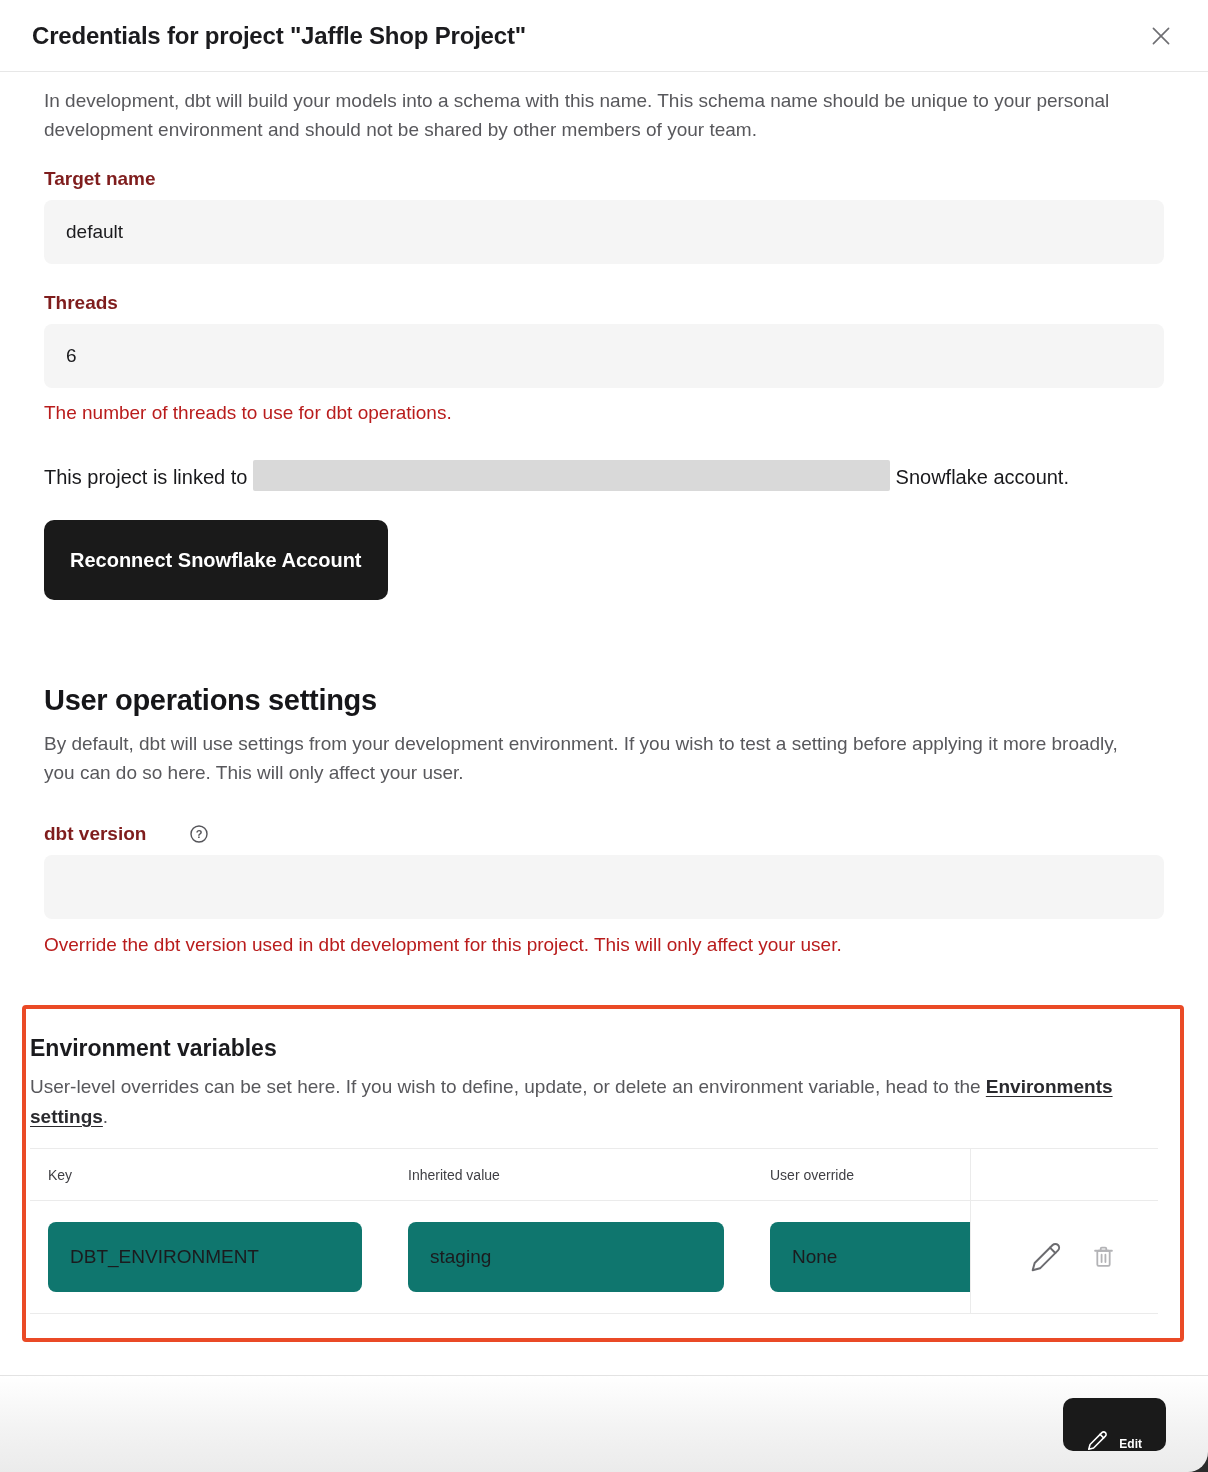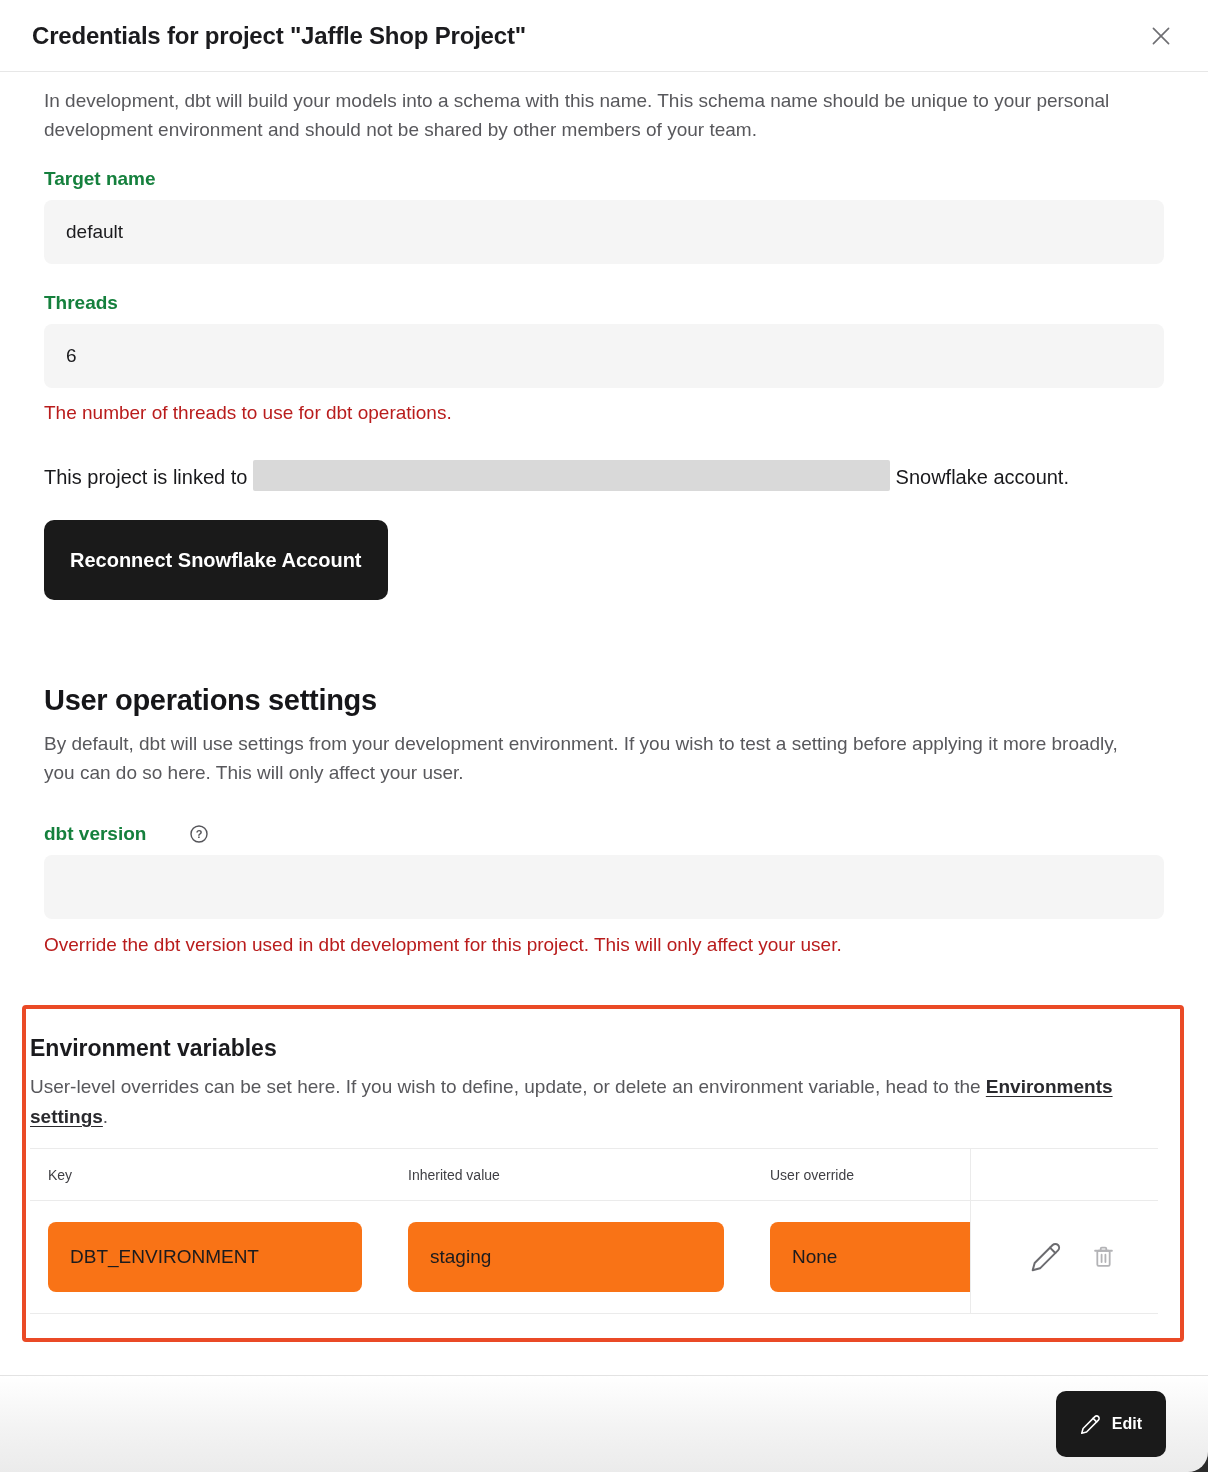--- a/index.html
+++ b/index.html
@@ -34,21 +34,21 @@
   }
   
   .modal-body {
     flex: 1 1 auto; background: #ffffff; padding: 0 44px; overflow: hidden;
   }
   .intro-text {
     margin-top: 14px; font-size: 19px; line-height: 29px; color: #58585c;
     max-width: 1118px;
   }
   .field-label {
-    margin-top: 24px; font-size: 19px; font-weight: 700; color: #15803d;
+    margin-top: 24px; font-size: 19px; font-weight: 700; color: #7f1d1d;
     display: flex; align-items: center; gap: 8px;
   }
   .field-label.mt-lg { margin-top: 28px; }
   .text-input {
     margin-top: 10px; width: 100%; height: 64px; background: #f5f5f5;
     border: none; border-radius: 8px; padding: 0 22px;
     font-family: "Liberation Sans", sans-serif; font-size: 19px; color: #1b1b1e;
     outline: none; display: block;
   }
   .helper-text { margin-top: 13px; font-size: 19px; line-height: 24px; color: #b91c1c; }
@@ -91,41 +91,41 @@
   .env-table-head, .env-table-row {
     display: grid; grid-template-columns: 360px 362px 218px 1fr;
     align-items: center;
   }
   .env-table-head { height: 52px; border-bottom: 1px solid #ebebeb; }
   .env-table-row { height: 113px; border-bottom: 1px solid #ebebeb; }
   .th-cell { padding-left: 18px; font-size: 14px; color: #3f3f44; font-weight: 400; }
   .td-cell { padding-left: 18px; height: 100%; display: flex; align-items: center; }
   .actions-cell { border-left: 1px solid #ebebeb; height: 100%; }
   .value-pill {
-    background: #f97316; border-radius: 8px; height: 70px; flex: 1;
+    background: #0f766e; border-radius: 8px; height: 70px; flex: 1;
     margin-right: 28px; display: flex; align-items: center; padding: 0 22px;
     font-size: 19px; color: #1b1b1e;
   }
   .value-pill.flush { margin-right: 0; border-top-right-radius: 0; border-bottom-right-radius: 0; }
   .row-actions {
     display: flex; align-items: center; justify-content: center; gap: 24px;
   }
   .icon-btn { background: none; border: none; cursor: pointer; padding: 2px; display: flex; }
   
   .modal-footer {
     flex: 0 0 96px; height: 96px; position: relative; z-index: 2;
     background: linear-gradient(180deg, #ffffff 0%, #f3f3f3 55%, #ebebeb 100%);
     box-shadow: 0 -1px 0 #e3e3e3;
     border-bottom-right-radius: 20px;
     display: flex; align-items: center; justify-content: flex-end;
     padding-right: 42px;
   }
   .edit-btn {
-    height: 66px; padding: 0 24px; font-size: 16px;
-    display: flex; align-items: center; gap: 11px;
+    height: 53px; padding: 0 24px; font-size: 12px;
+    display: flex; align-items: flex-end; gap: 11px;
   }
 </style>
 </head>
 <body>
 
 <div class="page">
   <div class="corner-backdrop"></div>
 
   <div class="modal">
 

